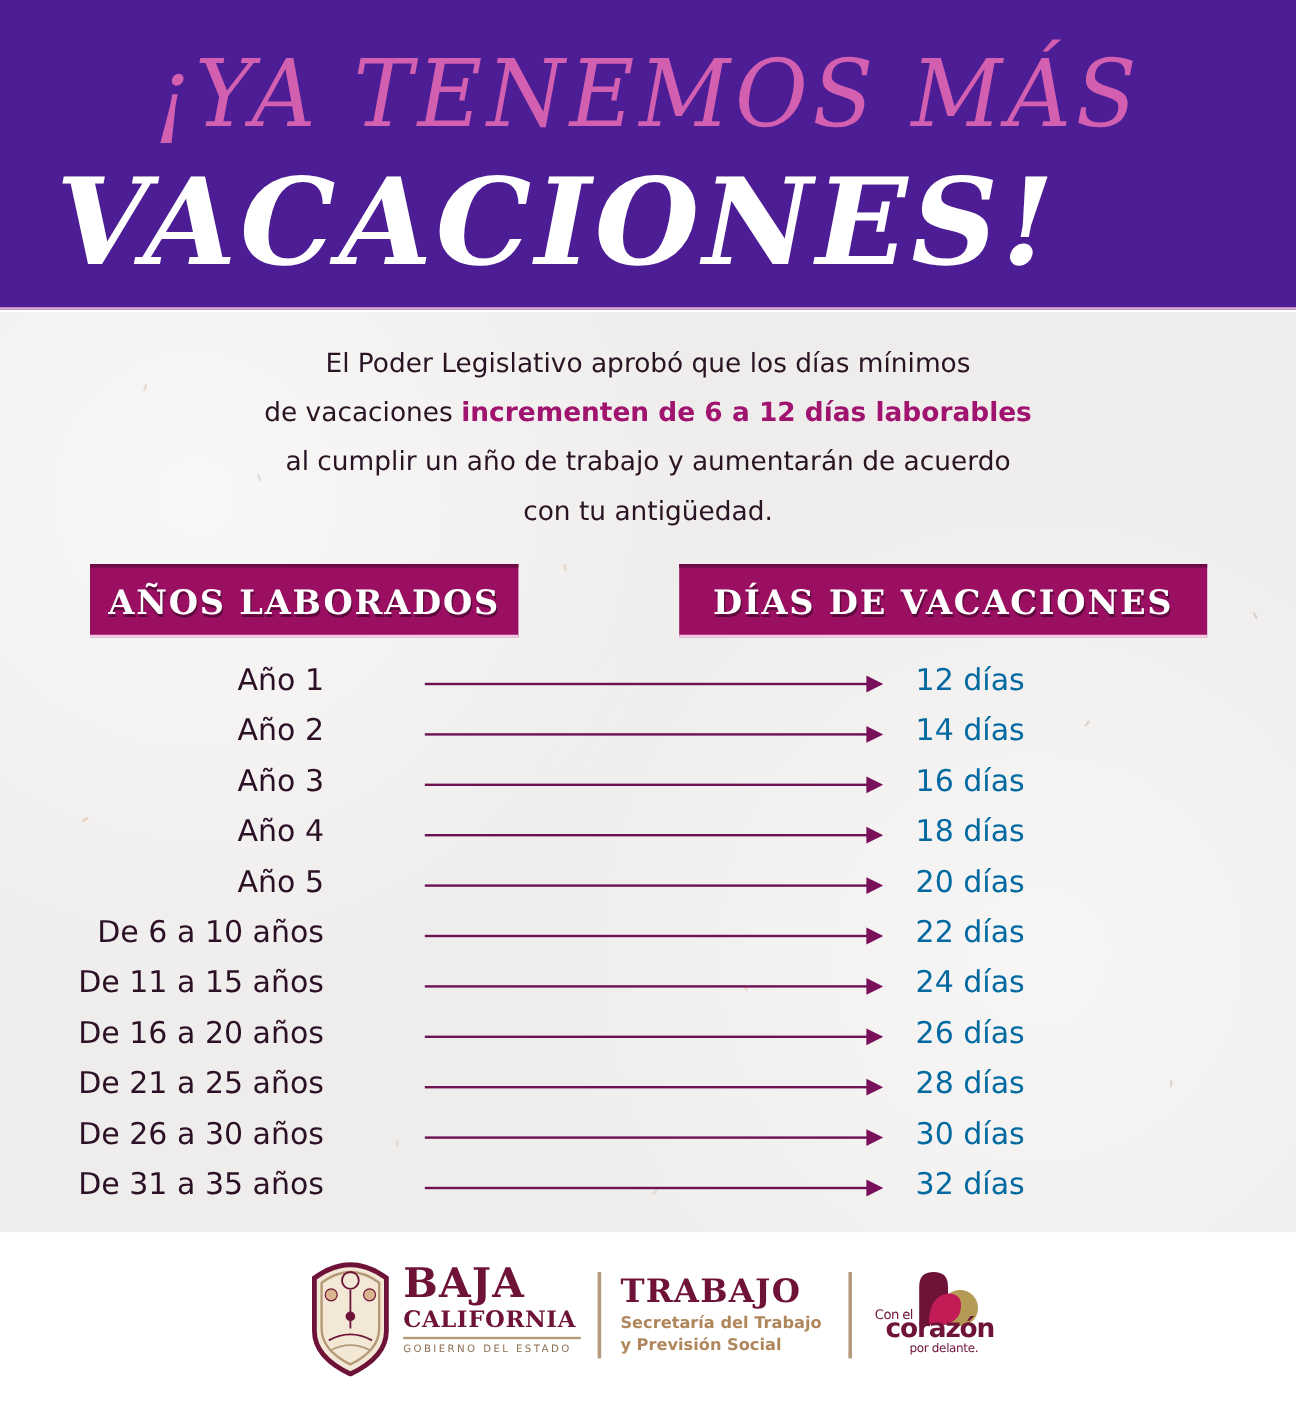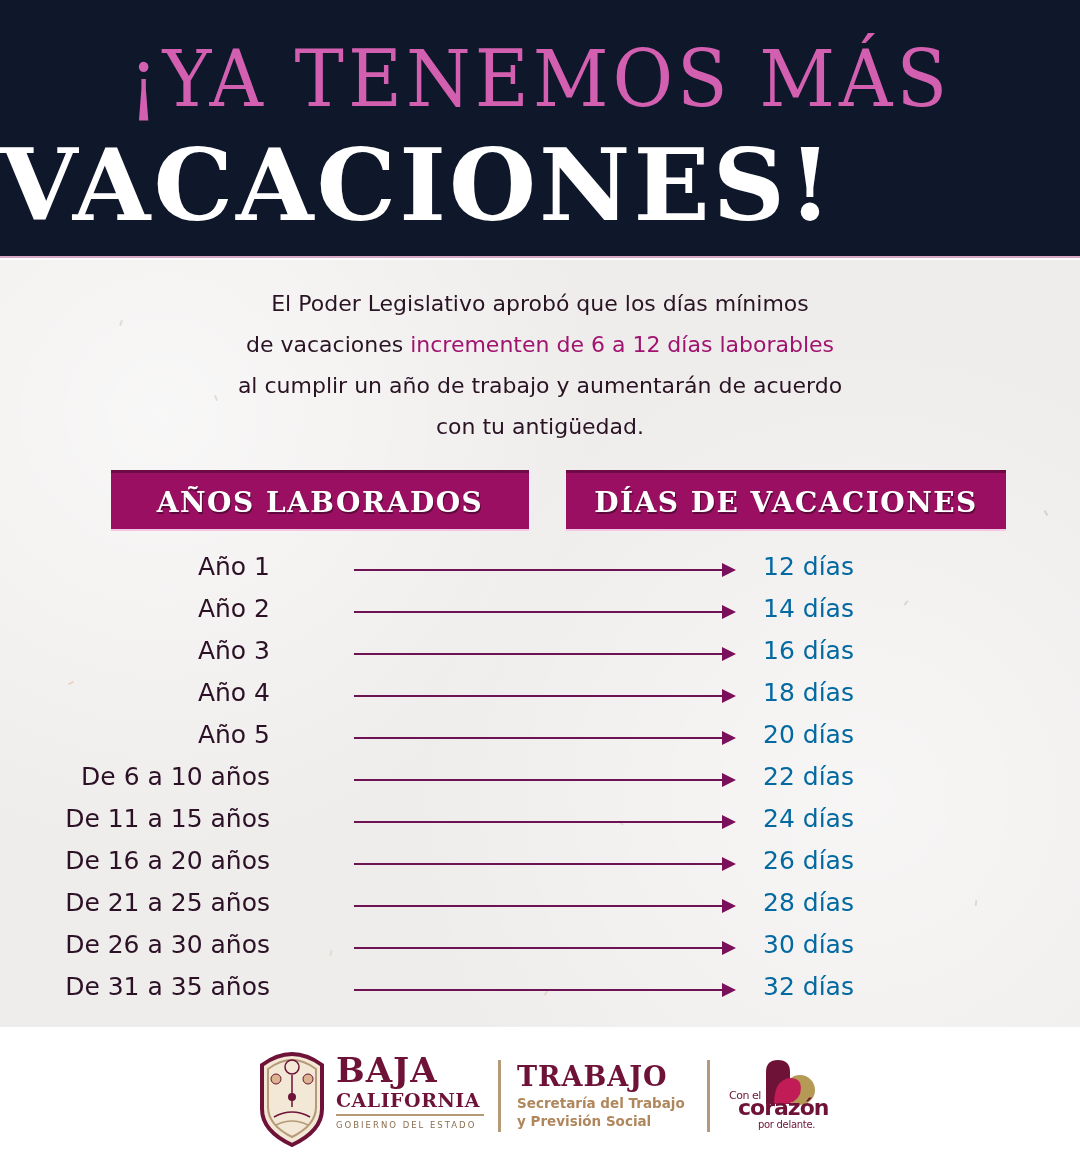--- a/index.html
+++ b/index.html
@@ -1,34 +1,35 @@
 <!DOCTYPE html>
 <html><head>
   <meta charset="utf-8">
   <style>
     * { box-sizing: border-box; margin: 0; padding: 0; }
     html, body { width: 1080px; height: 1171px; overflow: hidden; background: #ffffff; }
     body { position: relative; font-family: "Liberation Sans", sans-serif; }
 
     .header {
       position: absolute; left: 0; top: 0; width: 1080px; height: 258px;
-      background: #0f172a;
+      background: #4c1d95;
       border-bottom: 2px solid #d9a9c7;
+      font-style: italic;
     }
     .title-line1 {
       position: absolute; left: 0; width: 1080px; top: 36px;
       text-align: center;
       font-family: "DejaVu Serif", serif;
       font-size: 74px; letter-spacing: 4px;
       color: #d35fb0; font-weight: normal;
       transform: scaleY(1.05);
     }
     .title-line2 {
       position: absolute; left: 0; width: 928px; top: 126px;
-      text-align: left;
+      text-align: center;
       font-family: "DejaVu Serif", serif;
       font-size: 100px; font-weight: bold; letter-spacing: 3px;
       color: #ffffff;
     }
 
     .paper {
       position: absolute; left: 0; top: 260px; width: 1080px; height: 767px;
       background:
         radial-gradient(circle at 15% 20%, rgba(255,255,255,0.6) 0, rgba(255,255,255,0) 40%),
         radial-gradient(circle at 80% 70%, rgba(255,255,255,0.5) 0, rgba(255,255,255,0) 45%),
@@ -36,34 +37,34 @@
     }
     .speck { position: absolute; width: 2px; height: 6px; border-radius: 1px; opacity: 0.45; }
 
     .intro {
       position: absolute; left: 40px; width: 1000px; top: 283px;
       text-align: center;
       font-family: "DejaVu Sans", sans-serif;
       font-size: 22px; line-height: 41px;
       color: #2a1424;
     }
-    .intro .hl { color: #a0136f; font-weight: normal; }
+    .intro .hl { color: #a0136f; font-weight: bold; }
 
     .badge {
       position: absolute; top: 470px; height: 61px;
       background: #9a0f62;
       border-top: 3px solid #6e0a45;
       box-shadow: 0 -2px 0 #f4c8e2 inset;
       color: #ffffff;
       font-family: "DejaVu Serif", serif;
       font-weight: bold; font-size: 28px; letter-spacing: 1.5px;
       display: flex; align-items: center; justify-content: center;
       text-shadow: 1px 2px 0 #5a0a3a;
     }
-    .badge-left { left: 75px; width: 418px; margin-left: 36px; }
+    .badge-left { left: 75px; width: 357px; }
     .badge-right { left: 566px; width: 440px; }
 
     .rows { position: absolute; left: 0; top: 548px; width: 1080px; }
     .row { position: absolute; left: 0; width: 1036px; height: 42px; }
     .row .years {
       position: absolute; right: 766px; top: 4px;
       font-family: "DejaVu Sans", sans-serif; font-size: 25px;
       color: #2b1026; white-space: nowrap; text-align: right;
     }
     .row .arrow {

